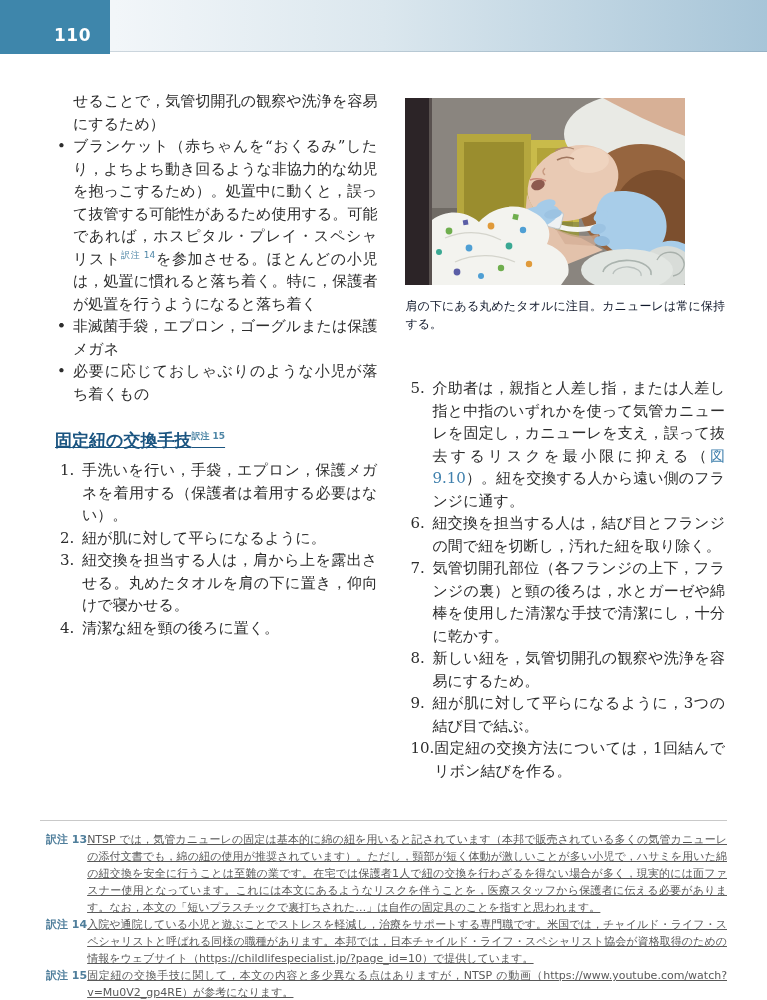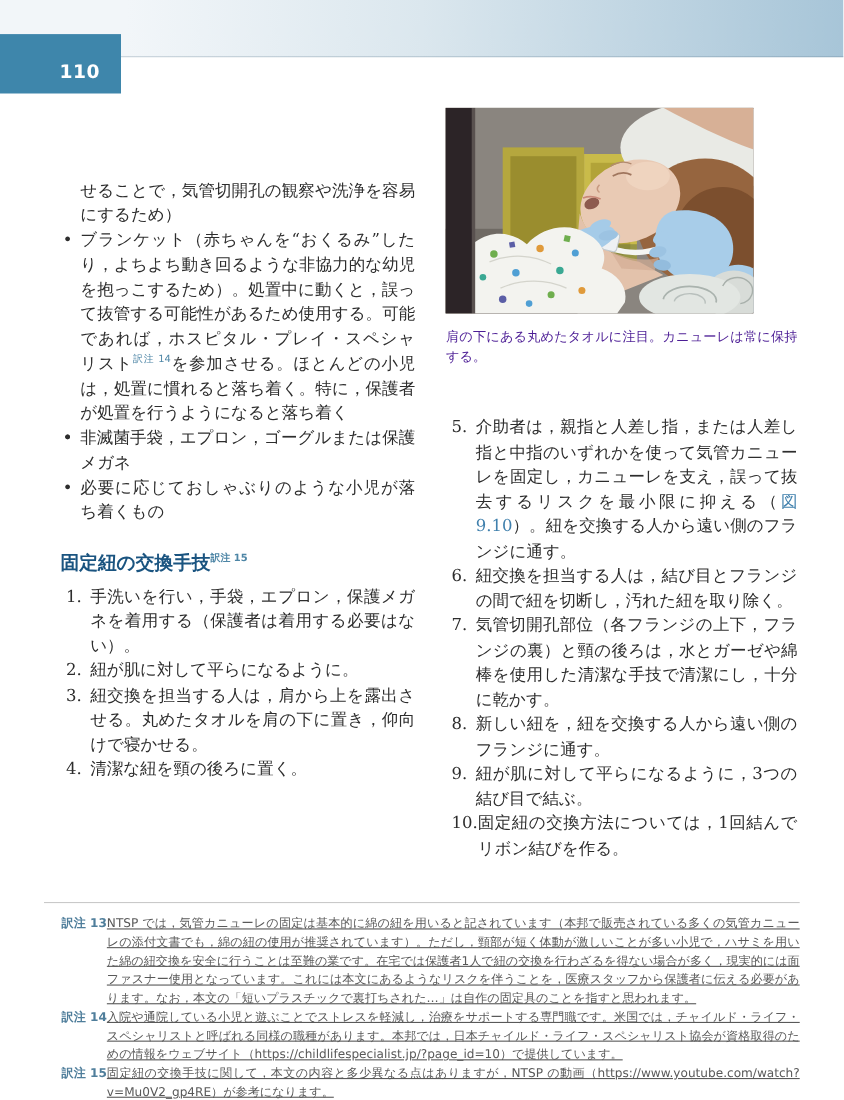--- a/index.html
+++ b/index.html
@@ -15,75 +15,75 @@
     position:absolute; left:0; top:0; width:767px; height:52px;
     background:linear-gradient(90deg,#f2f6f9 15%,#dbe7ee 50%,#a7c5d8 100%);
     border-bottom:1px solid rgba(90,120,140,0.25);
   }
   .page-num-tab {
     position:absolute; left:0; top:0; width:110px; height:54px;
     background:#3e86ab; color:#ffffff;
     display:flex; align-items:flex-end; justify-content:flex-end;
     padding:0 19px 9px 0;
     font-family:"DejaVu Sans","Liberation Sans",sans-serif;
-    font-weight:bold; font-size:17px; letter-spacing:0.5px;margin-top:31px;
+    font-weight:bold; font-size:17px; letter-spacing:0.5px;
   }
   
   .columns {
     position:absolute; left:55px; top:90px; width:670px;
-    display:flex; gap:28px;align-items:center;
+    display:flex; gap:28px;
   }
   .col-left  { width:330px; }
   .col-right { width:327px; }
   .body-text { font-size:15px; line-height:22.5px; text-align:justify; }
   
   .tail-line { padding-left:18px; }
   ul.bullets { list-style:none; }
   ul.bullets li { position:relative; padding-left:18px; }
   .bullet-mark { position:absolute; left:2px; top:0; }
   .indent-para { text-indent:1em; }
   sup.ref {
     font-family:"DejaVu Sans","Liberation Sans",sans-serif;
     font-size:9px; color:#4e86a6; vertical-align:super; line-height:0;
   }
   h2.section-heading {
     font-family:"DejaVu Sans","Liberation Sans",sans-serif;
     font-size:17px; font-weight:bold; color:#1a5480;
-    margin:24px 0 8px 0; line-height:22px;
+    margin:24px 0 8px 0; line-height:22px;text-decoration:underline;
   }
   .steps { }
   .step { display:flex; }
   .step-num { flex:0 0 27px; padding-left:5px; }
   .step-body { flex:1; }
   .fig-ref-inline { color:#4080ad; }
   
   .figure-photo {
     width:280px; height:187px; display:block; margin:8px 0 12px 0;
     background:#8a857f;
   }
   .caption {
     font-family:"DejaVu Sans","Liberation Sans",sans-serif;
     font-size:14px; font-weight:bold; color:#333333; line-height:21px;
     text-align:left;
   }
   .caption-label { color:#4080ad; margin-right:9px; }
   .caption-note {
     font-family:"DejaVu Sans","Liberation Sans",sans-serif;
-    font-size:12px; font-weight:normal; color:#4c1d95; line-height:18px;
+    font-size:12px; font-weight:normal; color:#0f172a; line-height:18px;
     margin-top:2px; text-align:justify;
   }
   .right-steps { margin-top:44px; }
   
   .footnotes {
     position:absolute; left:40px; top:820px; width:687px;
     border-top:1px solid #c9c9c9; padding-top:10px;
     font-family:"DejaVu Sans","Liberation Sans",sans-serif;
     font-size:11px; line-height:17px; color:#595959; text-align:justify;
   }
-  .fn { display:flex;margin-left:10px; }
+  .fn { display:flex; }
   .fn-label { flex:0 0 46px; color:#4f7e9b; font-weight:bold; white-space:nowrap; padding-left:6px; }
   .fn-text { flex:1;text-decoration:underline; }
 </style>
 </head>
 <body>
 
 <div class="page">
 
   <div class="top-band">
     <div class="page-num-tab">
@@ -224,21 +224,21 @@
         <div class="step">
           <span class="step-num">6.</span>
           <span class="step-body">紐交換を担当する人は，結び目とフランジの間で紐を切断し，汚れた紐を取り除く。</span>
         </div>
         <div class="step">
           <span class="step-num">7.</span>
           <span class="step-body">気管切開孔部位（各フランジの上下，フランジの裏）と頸の後ろは，水とガーゼや綿棒を使用した清潔な手技で清潔にし，十分に乾かす。</span>
         </div>
         <div class="step">
           <span class="step-num">8.</span>
-          <span class="step-body">新しい紐を，紐を交換する人から遠い側のフランジに通す。</span>
+          <span class="step-body">新しい紐を，気管切開孔の観察や洗浄を容易にするため。</span>
         </div>
         <div class="step">
           <span class="step-num">9.</span>
           <span class="step-body">紐が肌に対して平らになるように，3つの結び目で結ぶ。</span>
         </div>
         <div class="step">
           <span class="step-num">10.</span>
           <span class="step-body">固定紐の交換方法については，1回結んでリボン結びを作る。</span>
         </div>
       </div>

